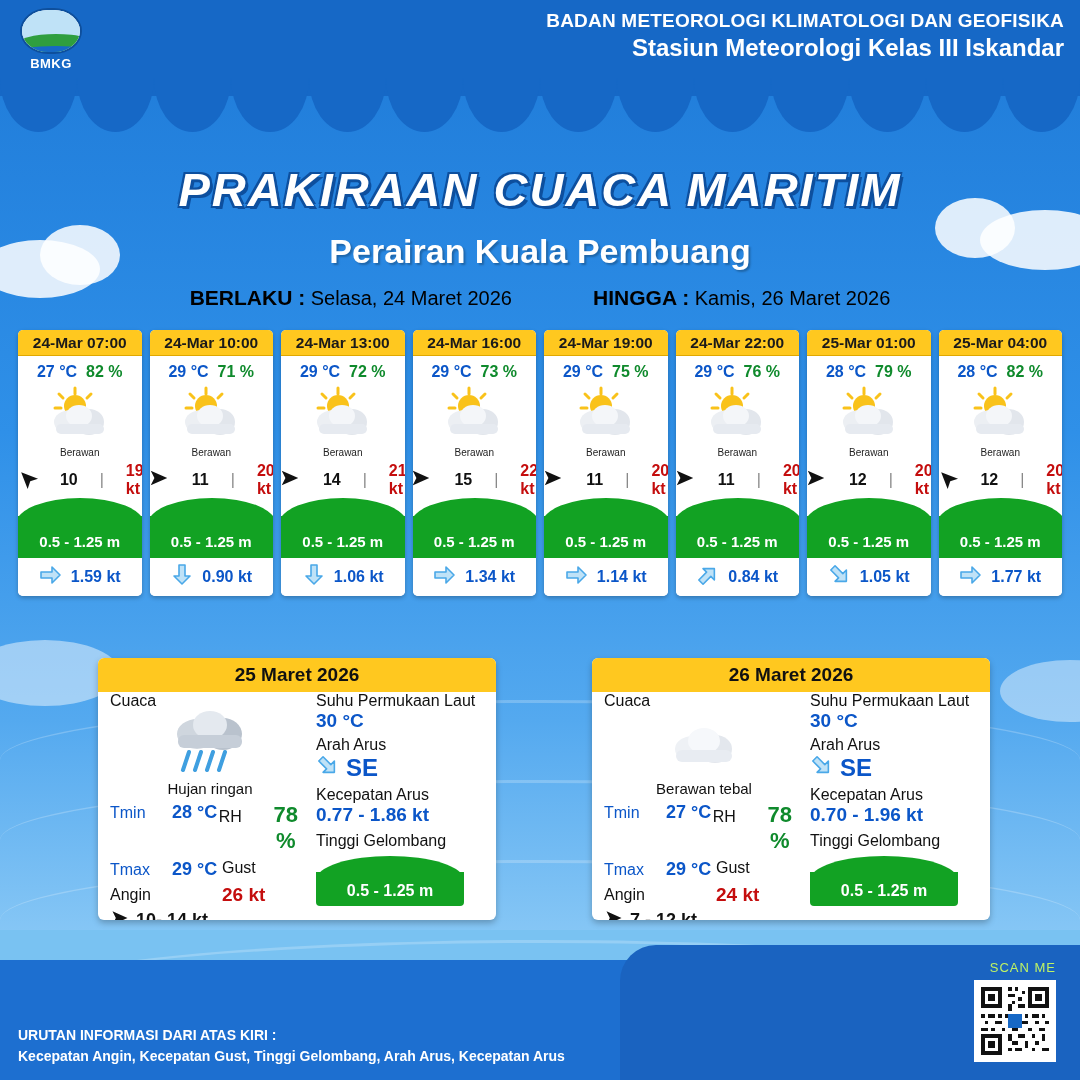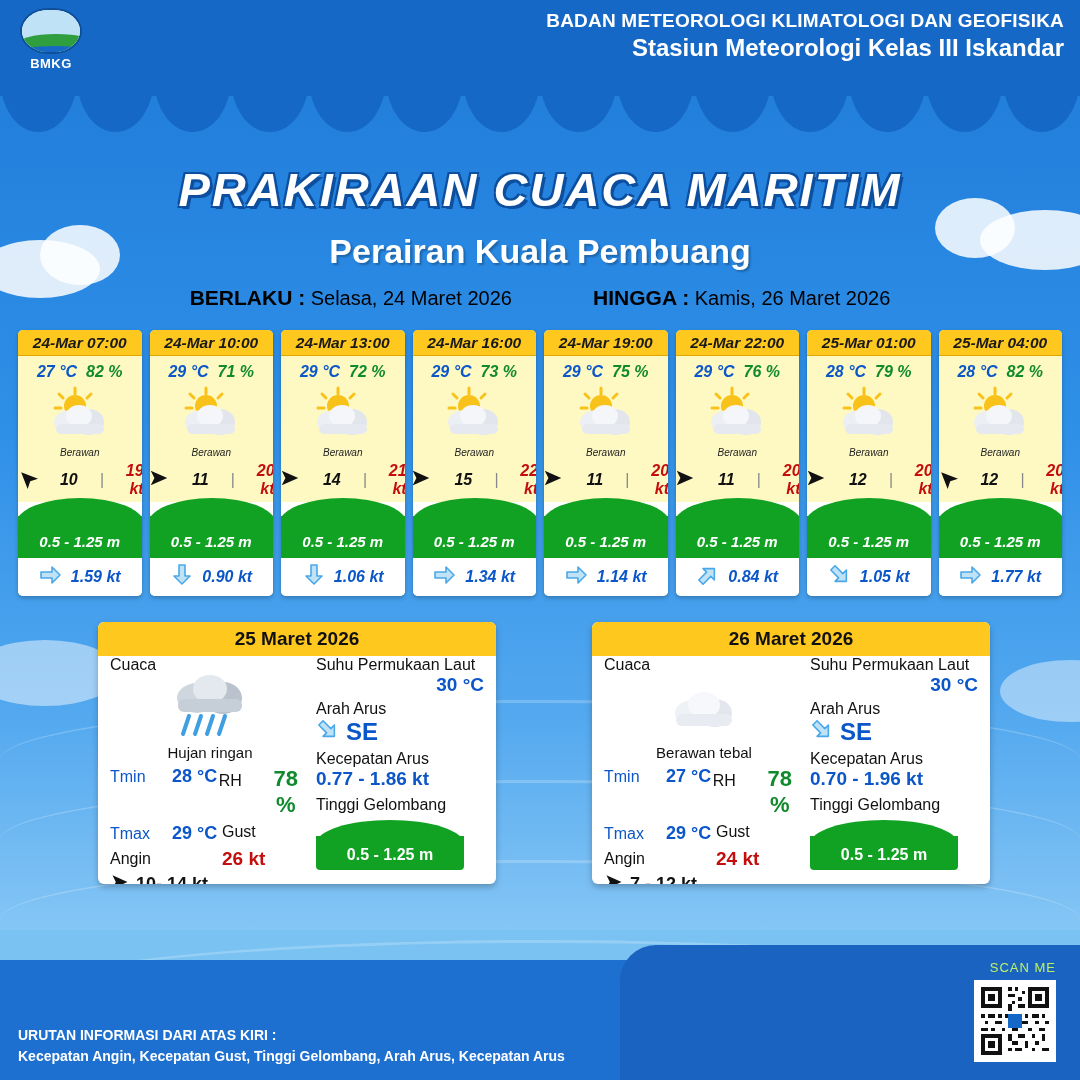--- a/index.html
+++ b/index.html
@@ -97,41 +97,41 @@
   }
   .validRow b { font-size:21px; }
   .validRow .sep { display:inline-block; width:70px; }
 
   
   .cards {
     position:absolute; left:18px; top:330px; width:1044px;
     display:flex; gap:8px;
   }
   .card {
-    width:127px; background:#fef9c3; border-radius:5px;
+    width:127px; background:#ffffff; border-radius:5px;
     box-shadow:0 2px 4px rgba(0,0,0,.25);
-    overflow:hidden; position:relative;font-style:italic;
+    overflow:hidden; position:relative;
   }
   .card .time {
     background:#ffc81f; color:#1a1a1a; font-size:15.5px; font-weight:bold;
     text-align:center; padding:4px 0 3px; border-bottom:1px solid #e0a800;
   }
   .card .tr {
     display:flex; justify-content:center; gap:9px; padding:7px 0 2px;
     font-size:16px; font-weight:bold;
   }
   .card .temp { color:#0b56c8; }
   .card .hum  { color:#0f8a2c; }
   .wicon { height:62px; display:flex; align-items:center; justify-content:center; }
   .card .desc {
     text-align:center; font-size:10px; color:#222; padding:2px 0 0;
   }
   .windRow {
     display:flex; align-items:center; justify-content:center; gap:22px;
-    height:44px; font-size:16px; font-weight:bold;text-align:right;
+    height:44px; font-size:16px; font-weight:bold;
   }
   .windRow .deg { color:#111; }
   .windRow .bar { color:#888; font-weight:normal; }
   .windRow .kt  { color:#c40d0d; }
   .waveBox {
     position:relative; height:56px; background:#ffffff;
   }
   .waveBox .fill {
     position:absolute; left:0; bottom:0; width:100%; height:42px;
     background:#12a223;
@@ -145,21 +145,21 @@
     color:#ffffff; font-size:15px; font-weight:bold;
   }
   .curRow {
     display:flex; align-items:center; justify-content:center; gap:8px;
     height:38px; font-size:16px; font-weight:bold; color:#0b56c8;
     background:#ffffff;
   }
 
   
   .daily {
-    position:absolute; top:622px; left:98px; width:892px;
+    position:absolute; top:658px; left:98px; width:892px;
     display:flex; gap:96px;
   }
   .dayCard {
     width:410px; background:#ffffff; border-radius:6px;
     box-shadow:0 3px 6px rgba(0,0,0,.25); overflow:hidden;
   }
   .dayCard .dhead {
     background:#ffc81f; text-align:center; font-size:19px; font-weight:bold;
     color:#111; padding:6px 0;
   }
@@ -171,21 +171,21 @@
   .dDesc { text-align:center; font-size:15px; color:#111; margin-top:2px; }
   .kv { display:flex; align-items:baseline; gap:10px; margin-top:5px; font-size:16px;}
   .kv .k { color:#0b56c8; width:52px; }
   .kv .v { color:#0b56c8; font-weight:bold; font-size:18px; }
   .kvRow { display:flex; }
   .kvRow > div:first-child { width:112px; }
   .rh { color:#0f8a2c; font-weight:bold; font-size:22px;text-align:center; }
   .gust { color:#c40d0d; font-weight:bold; font-size:19px; }
   .angin { font-size:16px; color:#111; }
   .anginVal { font-size:18px; font-weight:bold; color:#111; }
-  .sst { font-size:19px; font-weight:bold; color:#0b56c8;text-align:right; }
+  .sst { font-size:19px; font-weight:bold; color:#0b56c8; }
   .arus { font-size:24px; font-weight:bold; color:#0b56c8; }
   .spd { font-size:19px; font-weight:bold; color:#0b56c8; }
   .dwave {
     position:relative; width:148px; height:50px; margin-top:6px;
   }
   .dwave .fill { position:absolute; left:0; bottom:0; width:100%; height:34px; background:#12a223; border-radius:0 0 4px 4px;}
   .dwave .crest { position:absolute; left:0; bottom:26px; width:100%; height:24px; background:#12a223; border-radius:50% 50% 0 0/100% 100% 0 0;}
   .dwave .txt { position:absolute; left:0; bottom:6px; width:100%; text-align:center; color:#fff; font-weight:bold; font-size:16px;}
 
   

